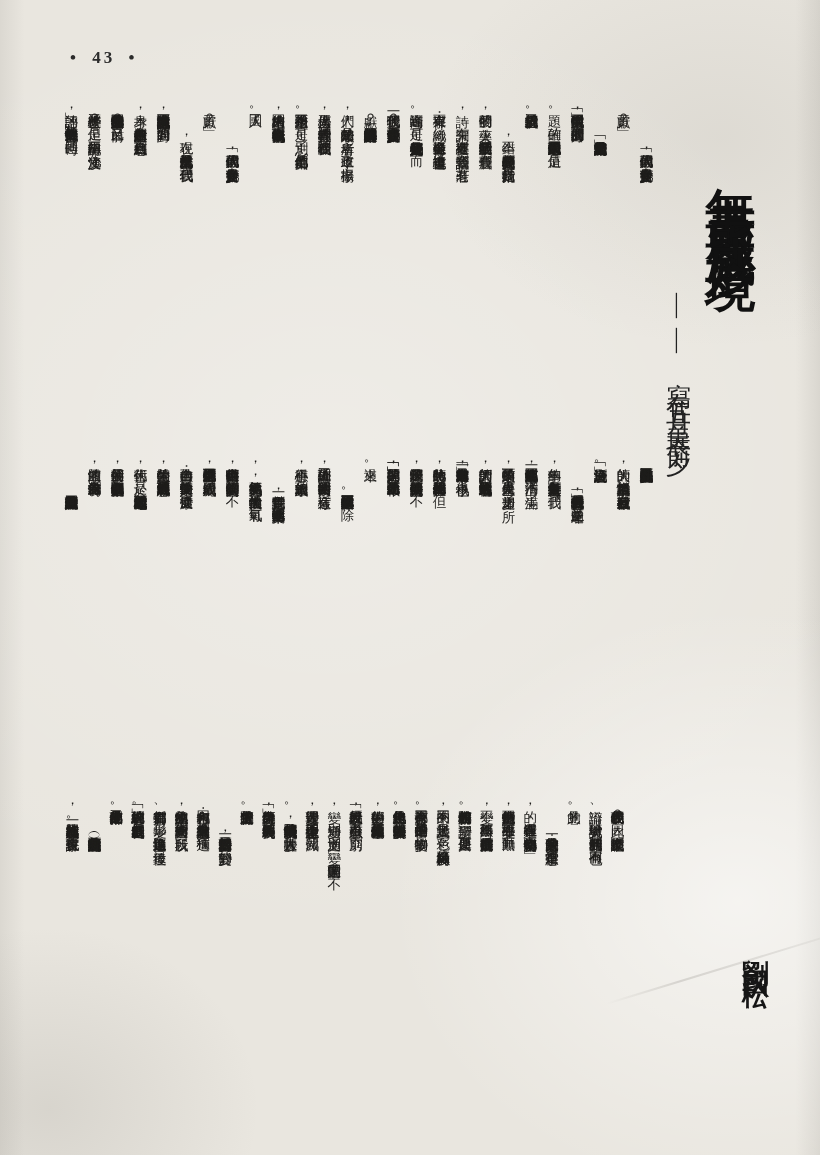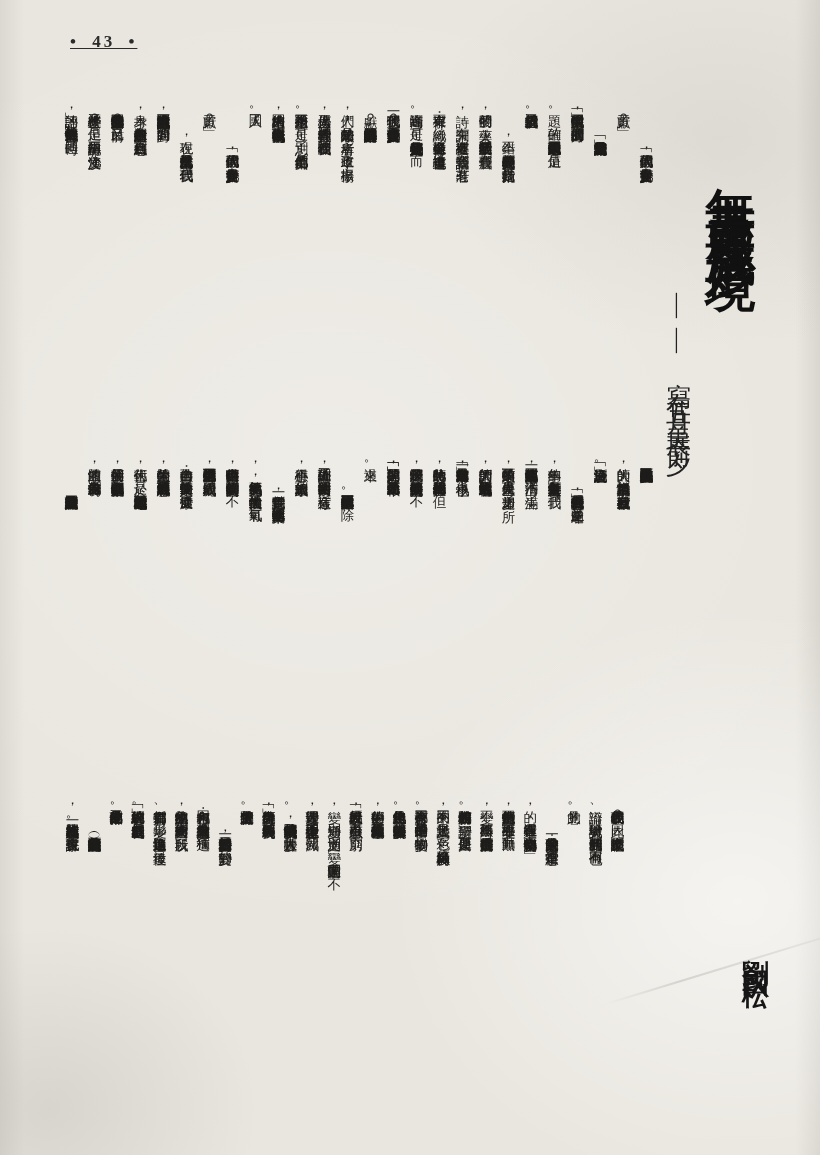--- a/index.html
+++ b/index.html
@@ -18,24 +18,23 @@
     font-family:"Liberation Serif", serif;
     color:#1c1c1c;
   }
   
   .crease{
     position:absolute;left:600px;top:965px;width:260px;height:2px;
     background:linear-gradient(90deg, rgba(0,0,0,0) 0, rgba(90,85,78,0.18) 30%, rgba(90,85,78,0.12) 70%, rgba(0,0,0,0) 100%);
     transform:rotate(-17deg);
   }
   .page-number{
-    position:absolute;left:70px;top:32px;
+    position:absolute;left:70px;top:48px;
     font-size:17px;font-weight:bold;letter-spacing:3px;word-spacing:6px;
     color:#2b2b2b;
-    text-decoration:underline;
   }
   
   .v{writing-mode:vertical-rl;text-orientation:mixed;}
   .band{
     position:absolute;
     writing-mode:vertical-rl;text-orientation:mixed;
     font-size:13.5px;
     letter-spacing:0px;
     color:#1e1d1b;
   }

